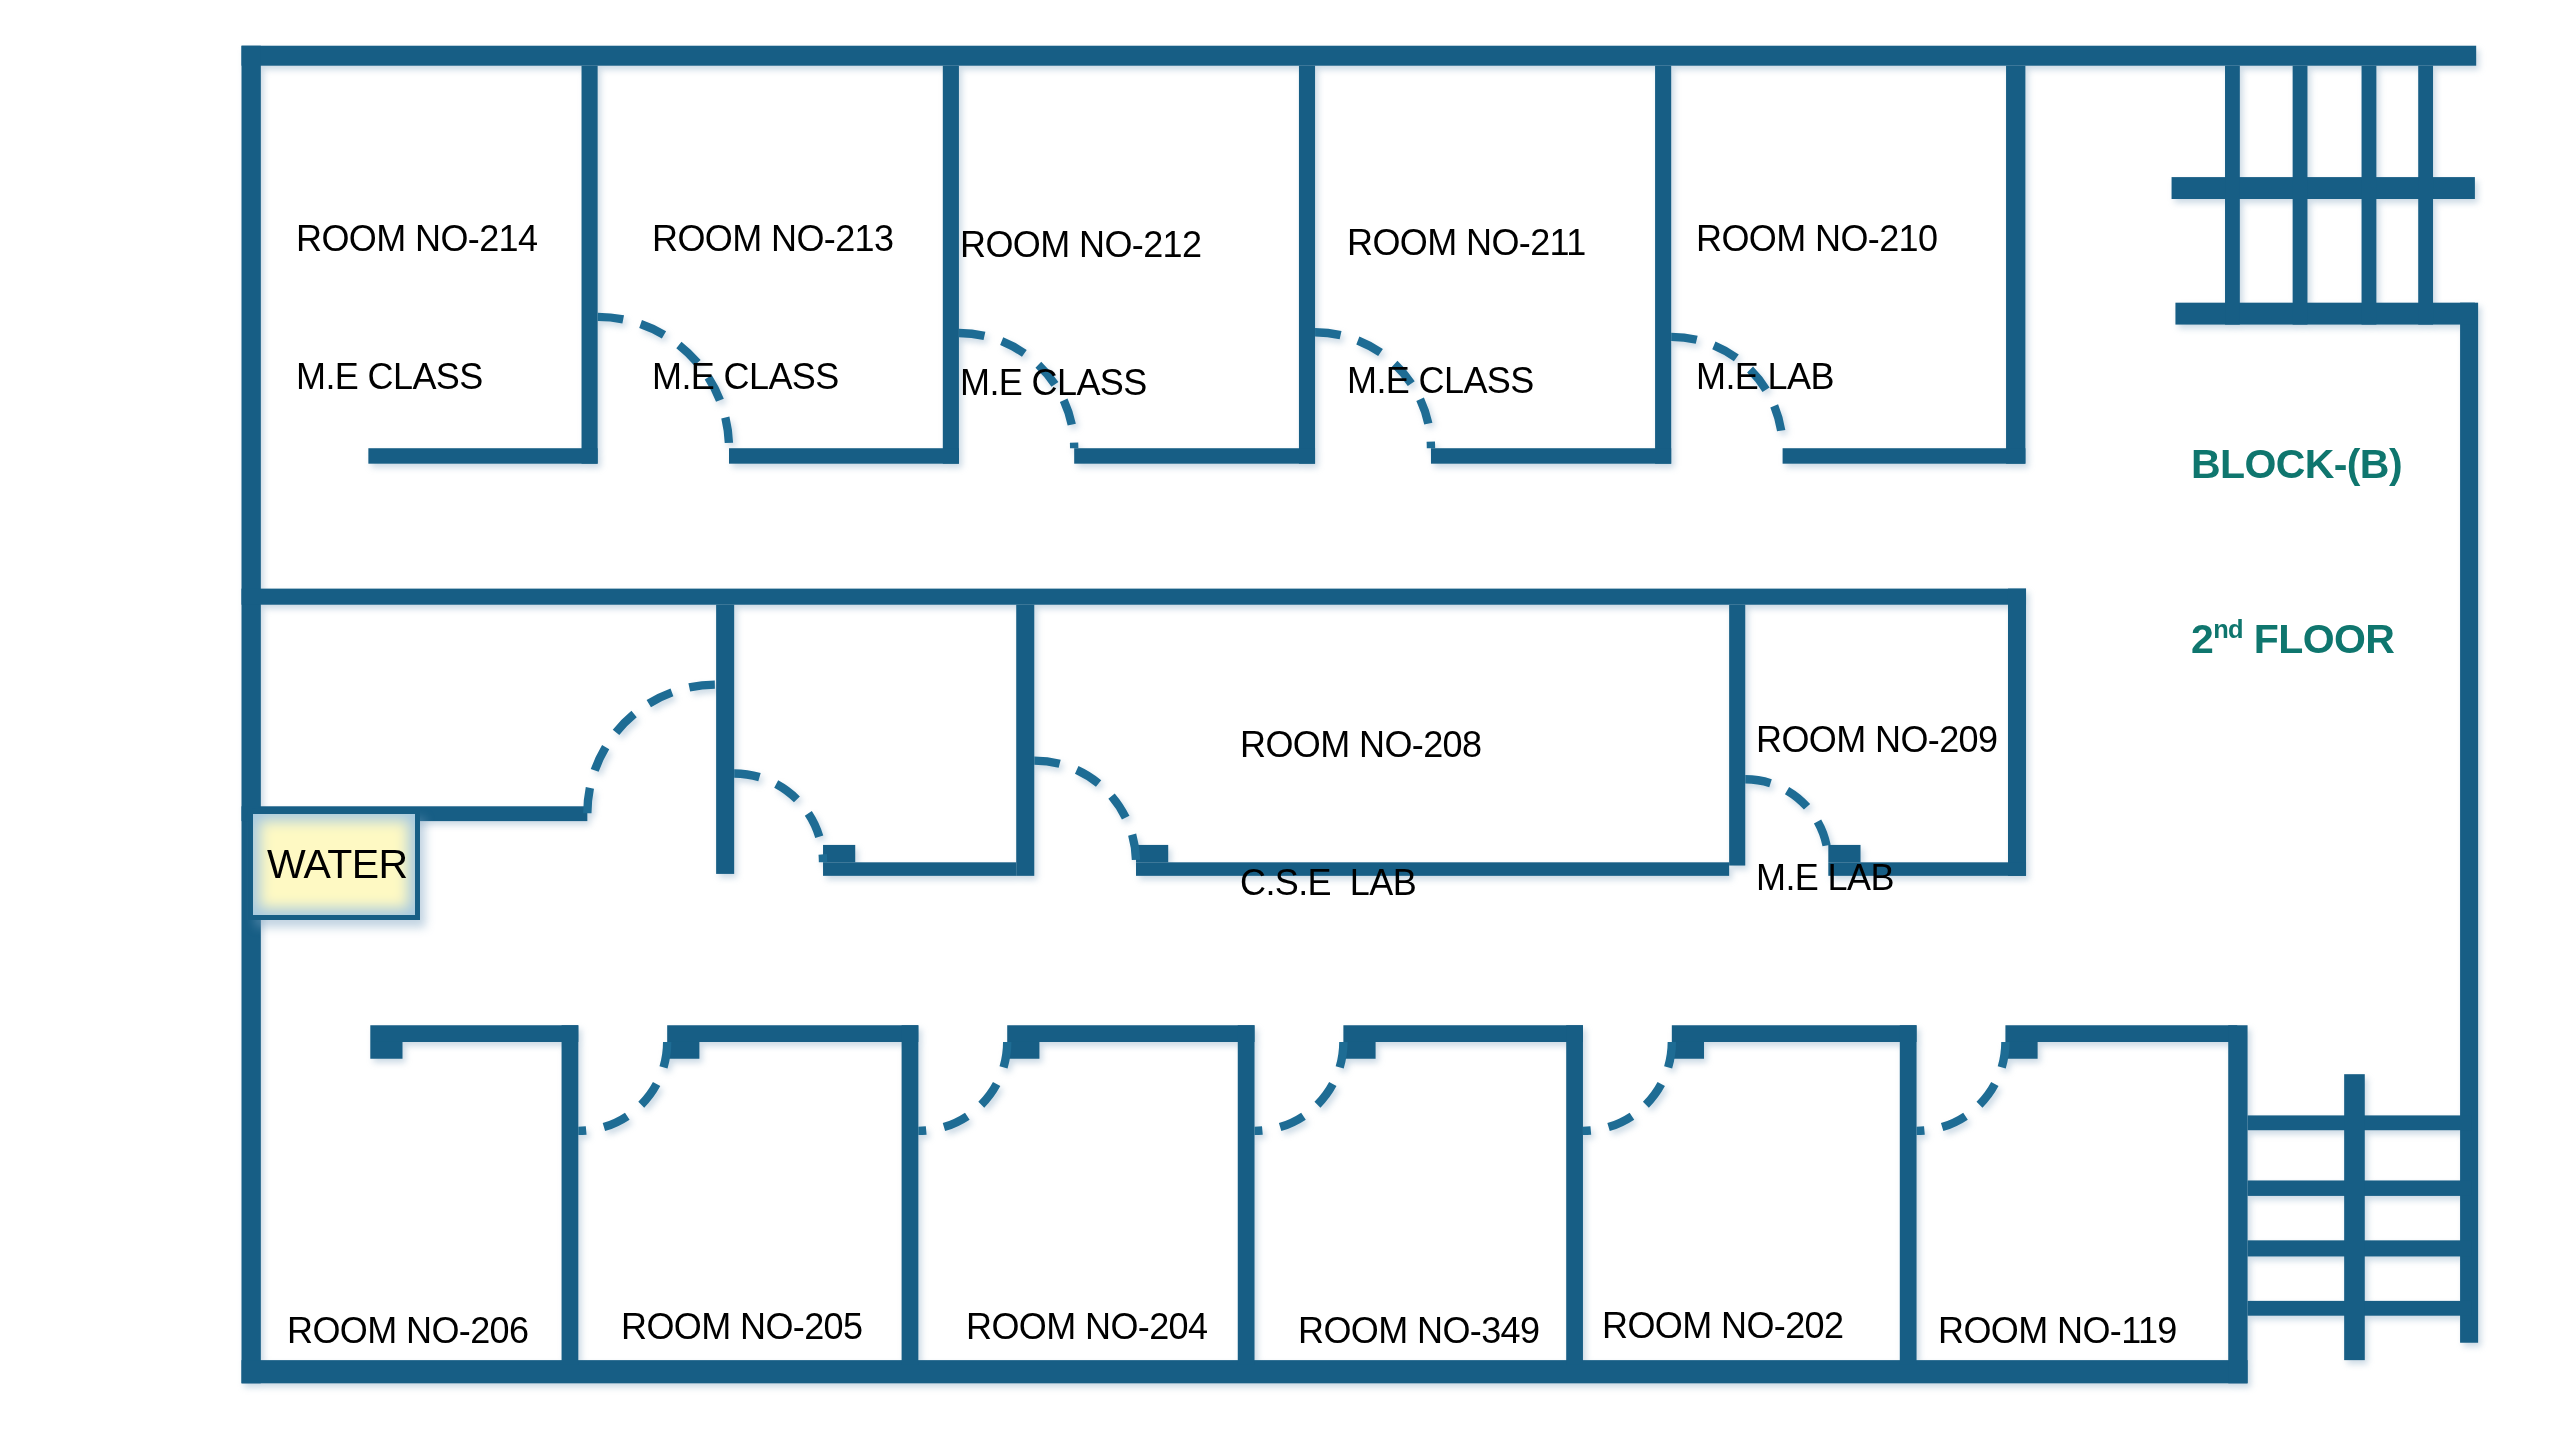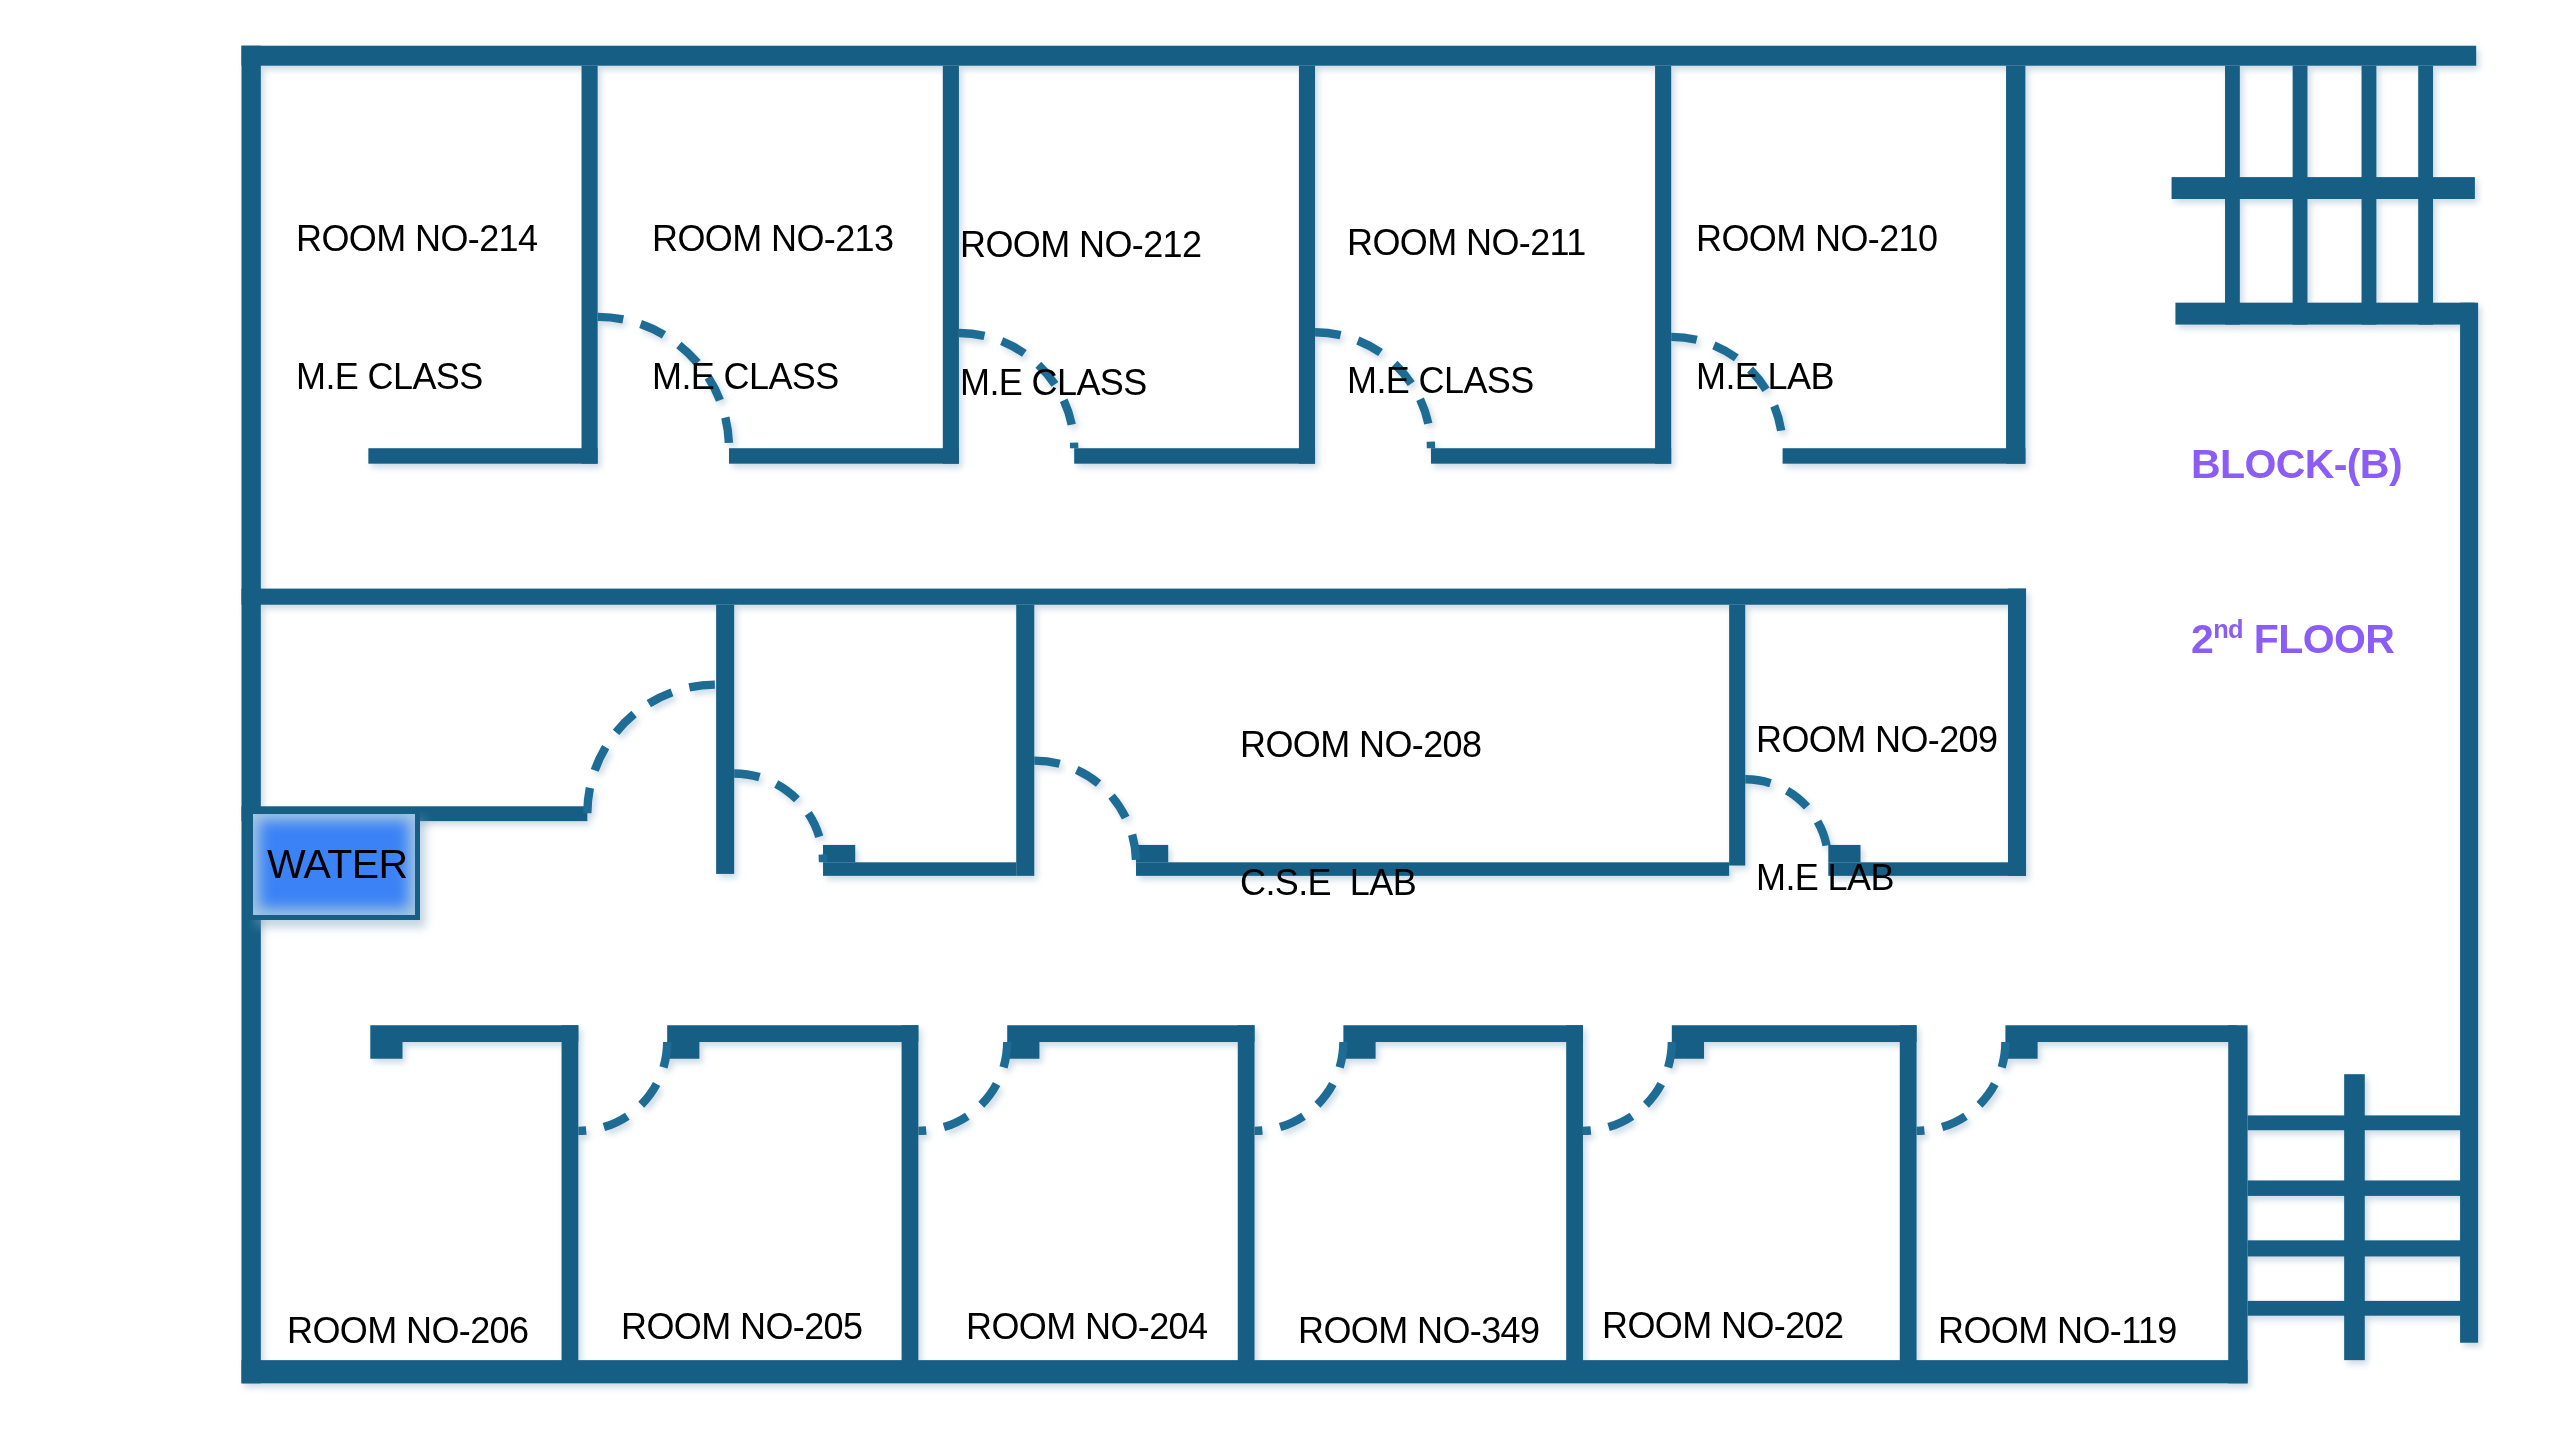--- a/index.html
+++ b/index.html
@@ -21,31 +21,31 @@
     letter-spacing:-0.6px;
     white-space:pre;
   }
   .lbl .ln{white-space:pre;}
   .big{font-size:48px;line-height:52px;}
   .title{
     position:absolute;
     font-size:41px;
     font-weight:bold;
     line-height:55px;
-    color:#8b5cf6;
+    color:#0f766e;
     letter-spacing:-0.6px;
     white-space:pre;
   }
   .title sup{font-size:0.62em;}
   #water-box{
     position:absolute;
     left:248px;top:809px;
     width:172px;height:111px;
     box-sizing:border-box;
-    background:#3b82f6;
+    background:#fef9c3;
     border:5.2px solid #175E85;
     box-shadow:inset 0 0 14px 6.4px #A5C8E2, 6.4px 7.7px 9px rgba(120,160,190,0.45);
     display:flex;align-items:center;
     padding-left:14px;
   }
   #water-box .lbl{position:static;font-size:41px;line-height:41px;}
 </style>
 </head>
 <body>
 

